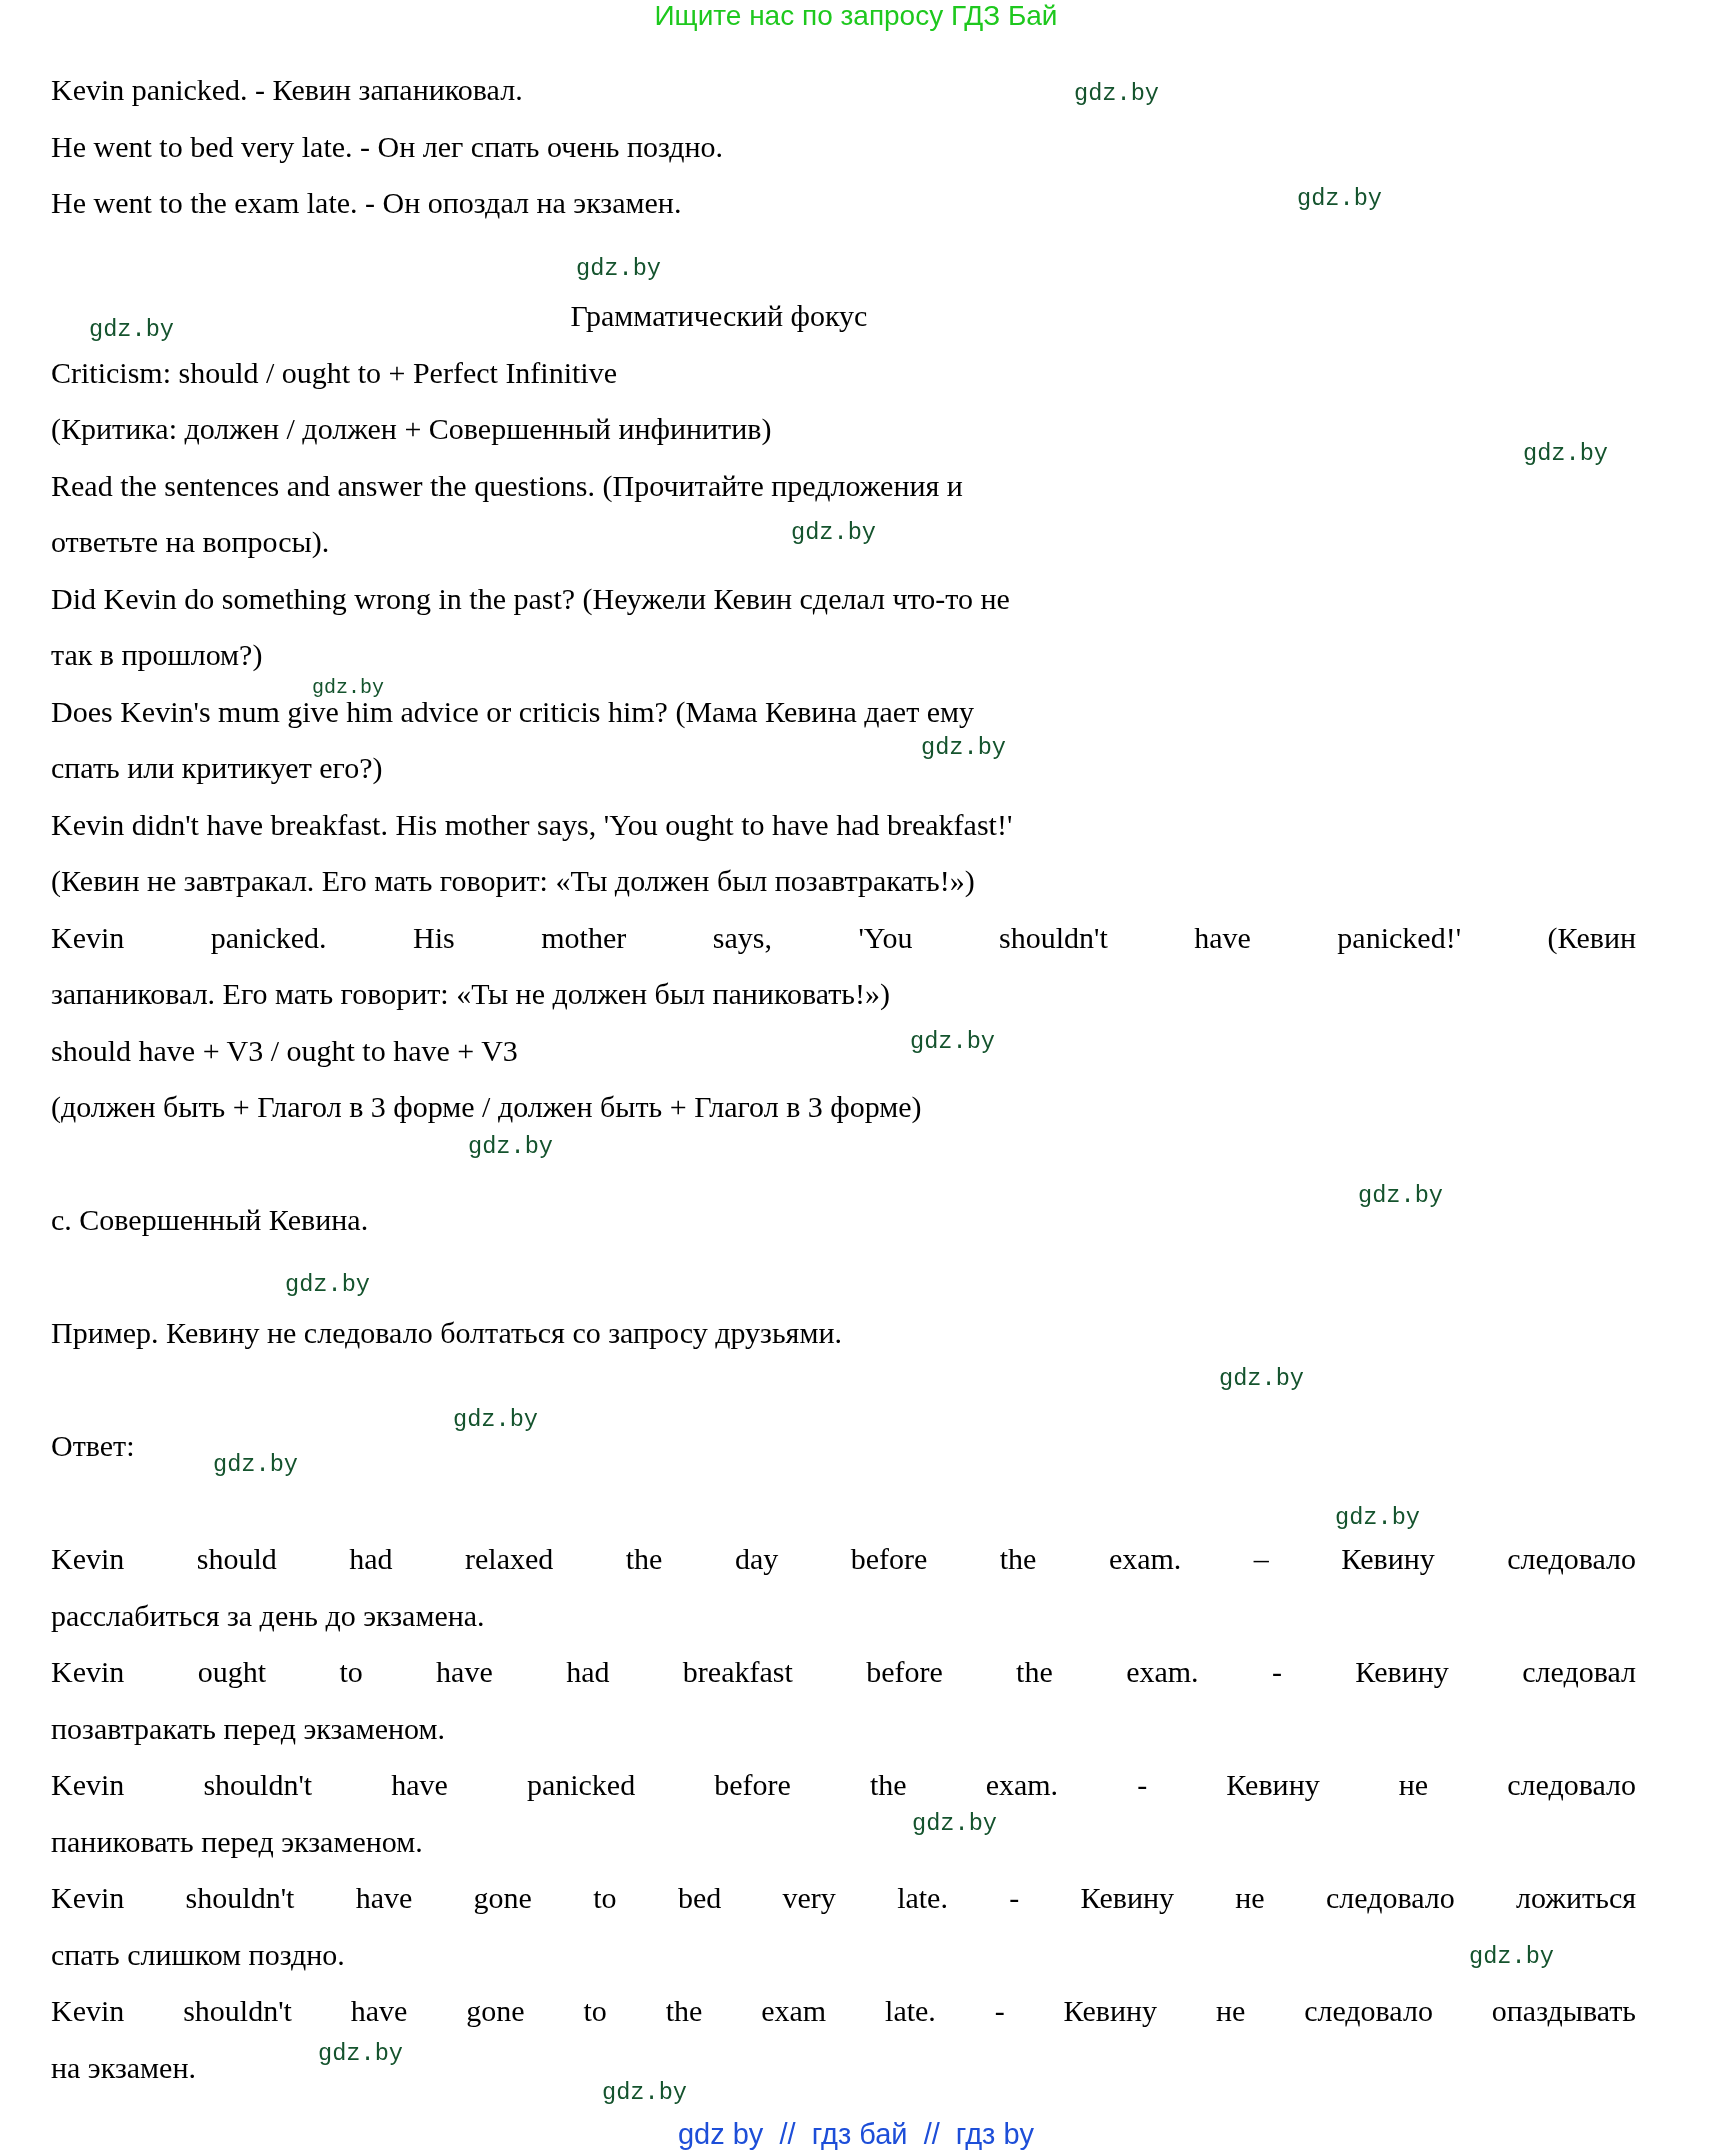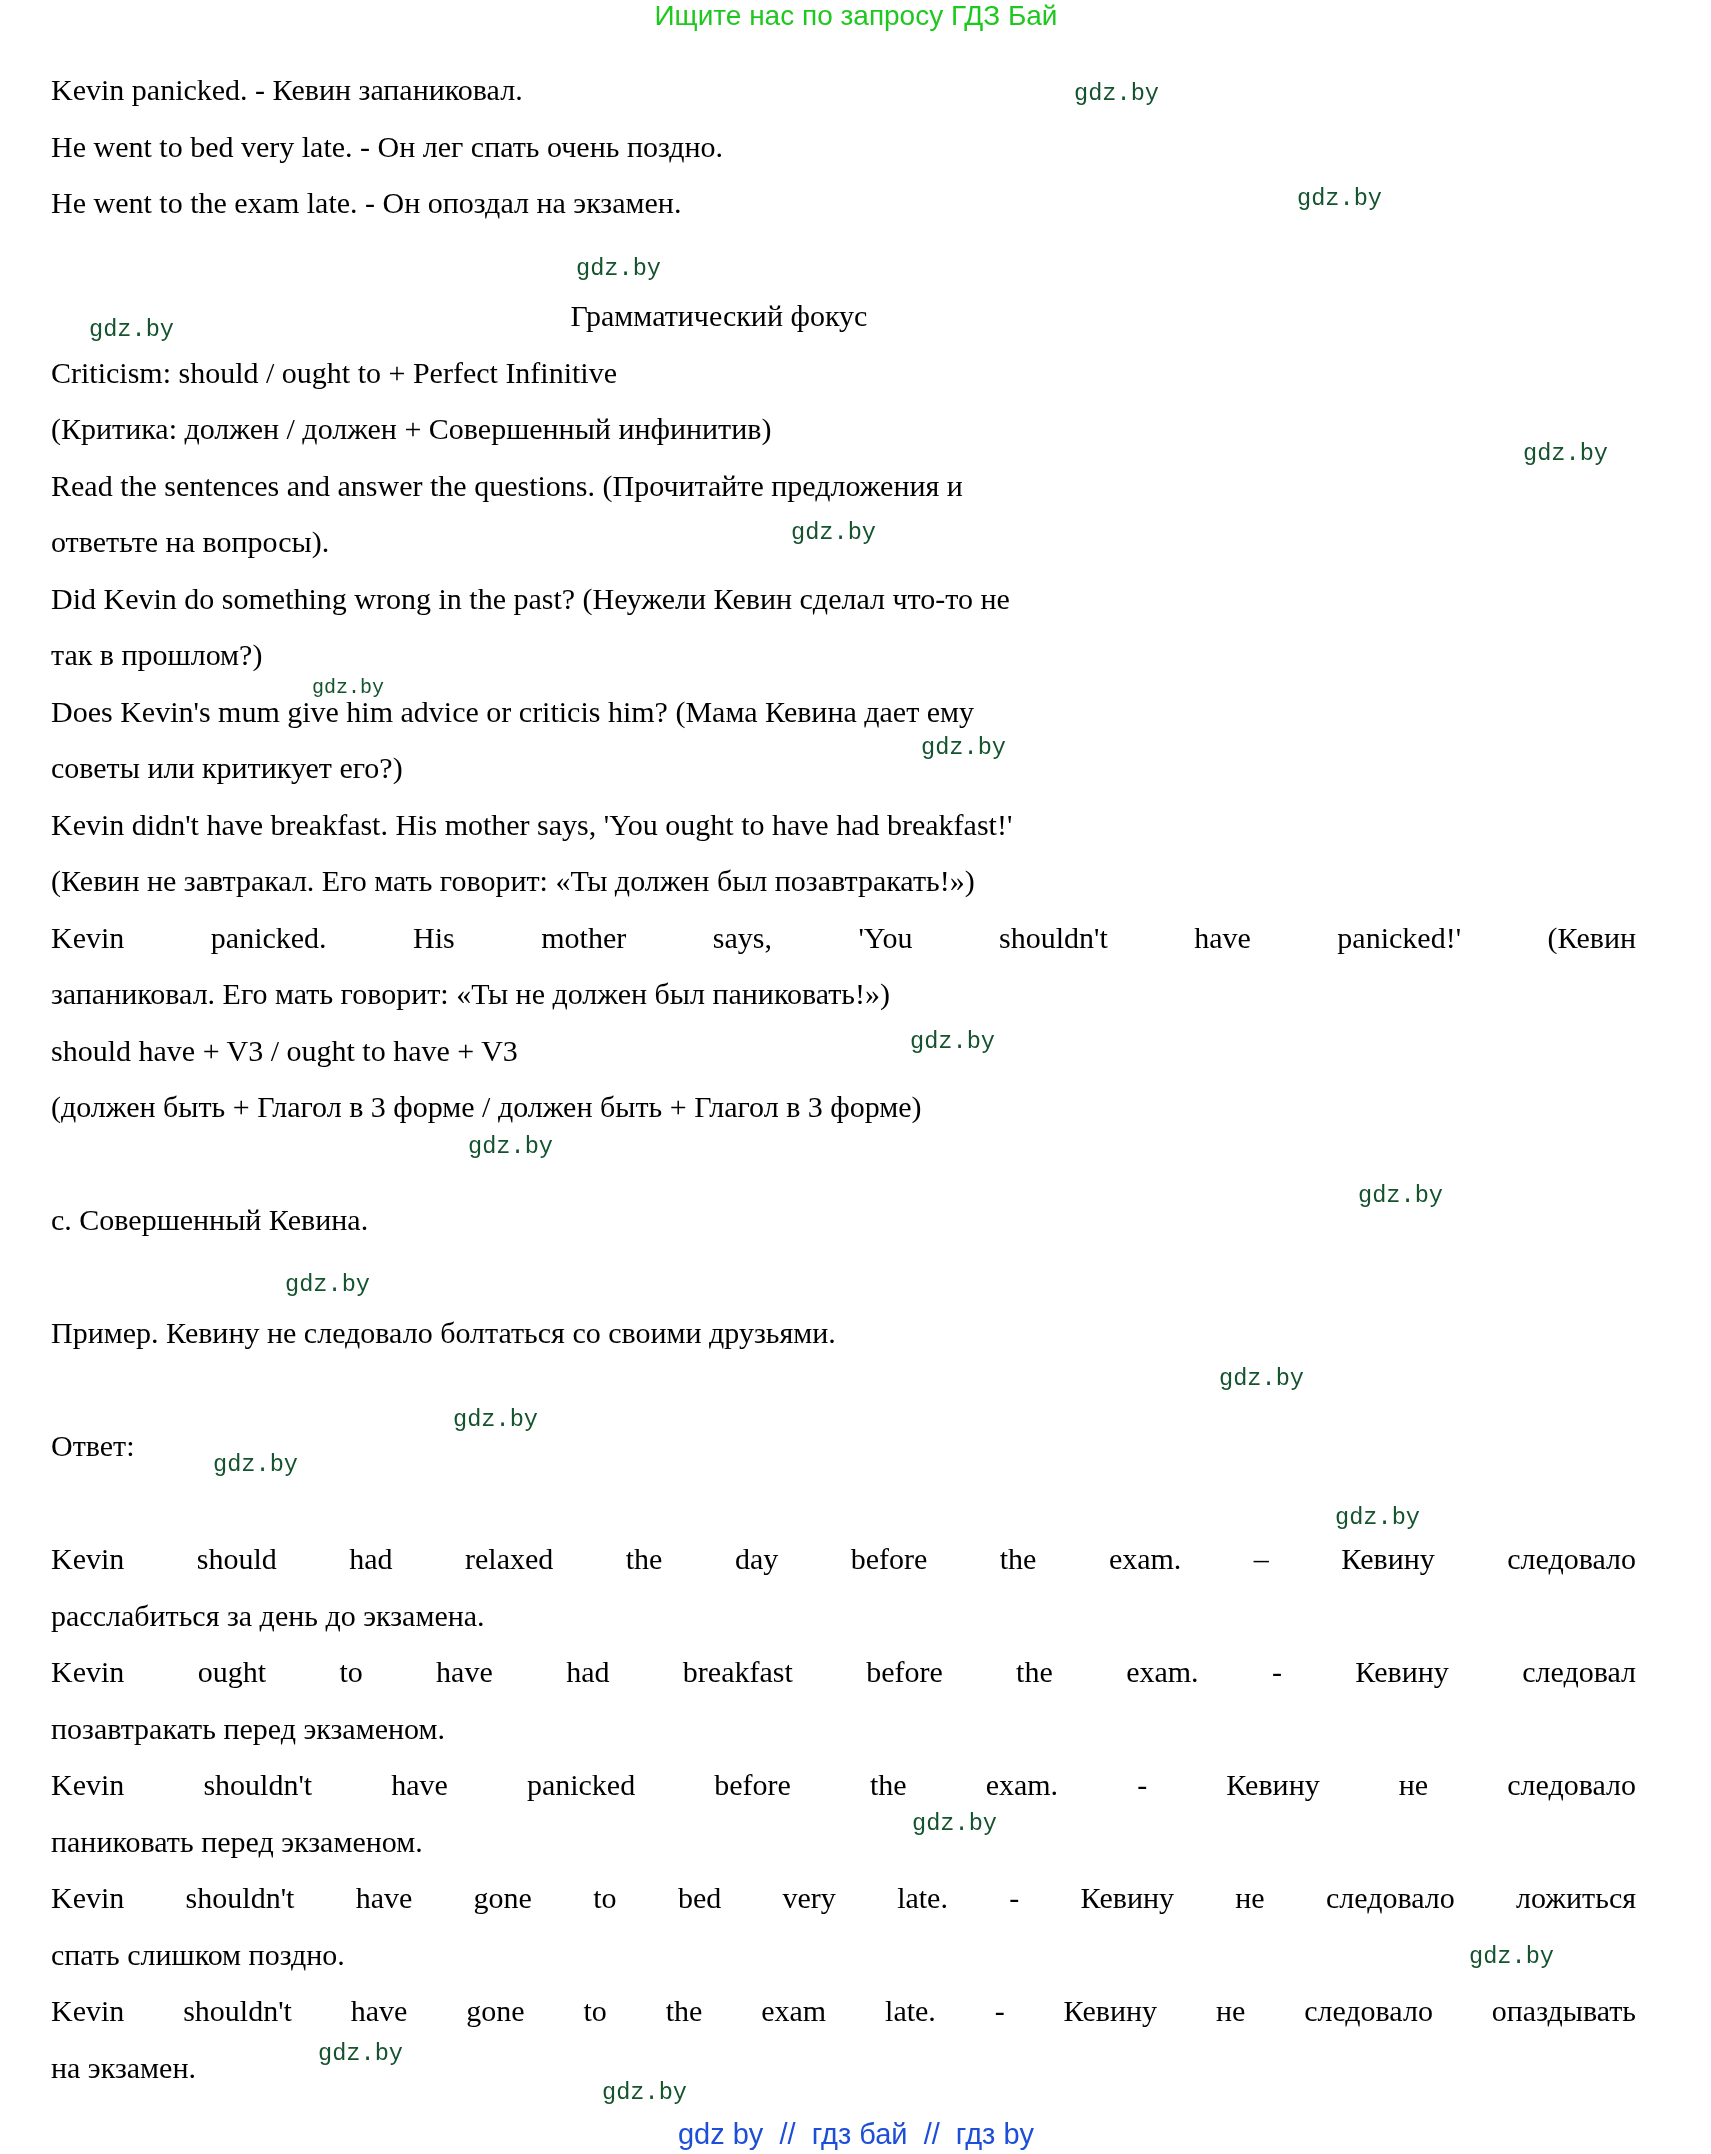--- a/index.html
+++ b/index.html
@@ -38,29 +38,29 @@
   <div class="line" style="top:121px">He went to bed very late. - Он лег спать очень поздно.</div>
   <div class="line" style="top:177px">He went to the exam late. - Он опоздал на экзамен.</div>
   <div class="line center" style="top:290px">Грамматический фокус</div>
   <div class="line" style="top:347px">Criticism: should / ought to + Perfect Infinitive</div>
   <div class="line" style="top:403px">(Критика: должен / должен + Совершенный инфинитив)</div>
   <div class="line" style="top:460px">Read the sentences and answer the questions. (Прочитайте предложения и</div>
   <div class="line" style="top:516px">ответьте на вопросы).</div>
   <div class="line" style="top:573px">Did Kevin do something wrong in the past? (Неужели Кевин сделал что-то не</div>
   <div class="line" style="top:629px">так в прошлом?)</div>
   <div class="line" style="top:686px">Does Kevin's mum give him advice or criticis him? (Мама Кевина дает ему</div>
-  <div class="line" style="top:742px">советы или критикует его?)</div>
+  <div class="line" style="top:742px">спать или критикует его?)</div>
   <div class="line" style="top:799px">Kevin didn't have breakfast. His mother says, 'You ought to have had breakfast!'</div>
   <div class="line" style="top:855px">(Кевин не завтракал. Его мать говорит: «Ты должен был позавтракать!»)</div>
   <div class="line justify" style="top:912px">Kevin panicked. His mother says, 'You shouldn't have panicked!' (Кевин</div>
   <div class="line" style="top:968px">запаниковал. Его мать говорит: «Ты не должен был паниковать!»)</div>
   <div class="line" style="top:1025px">should have + V3 / ought to have + V3</div>
   <div class="line" style="top:1081px">(должен быть + Глагол в 3 форме / должен быть + Глагол в 3 форме)</div>
   <div class="line" style="top:1194px">c. Совершенный Кевина.</div>
-  <div class="line" style="top:1307px">Пример. Кевину не следовало болтаться со своими друзьями.</div>
+  <div class="line" style="top:1307px">Пример. Кевину не следовало болтаться со запросу друзьями.</div>
   <div class="line" style="top:1420px">Ответ:</div>
   <div class="line justify" style="top:1533px">Kevin should had relaxed the day before the exam. – Кевину следовало</div>
   <div class="line" style="top:1590px">расслабиться за день до экзамена.</div>
   <div class="line justify" style="top:1646px">Kevin ought to have had breakfast before the exam. - Кевину следовал</div>
   <div class="line" style="top:1703px">позавтракать перед экзаменом.</div>
   <div class="line justify" style="top:1759px">Kevin shouldn't have panicked before the exam. - Кевину не следовало</div>
   <div class="line" style="top:1816px">паниковать перед экзаменом.</div>
   <div class="line justify" style="top:1872px">Kevin shouldn't have gone to bed very late. - Кевину не следовало ложиться</div>
   <div class="line" style="top:1929px">спать слишком поздно.</div>
   <div class="line justify" style="top:1985px">Kevin shouldn't have gone to the exam late. - Кевину не следовало опаздывать</div>

